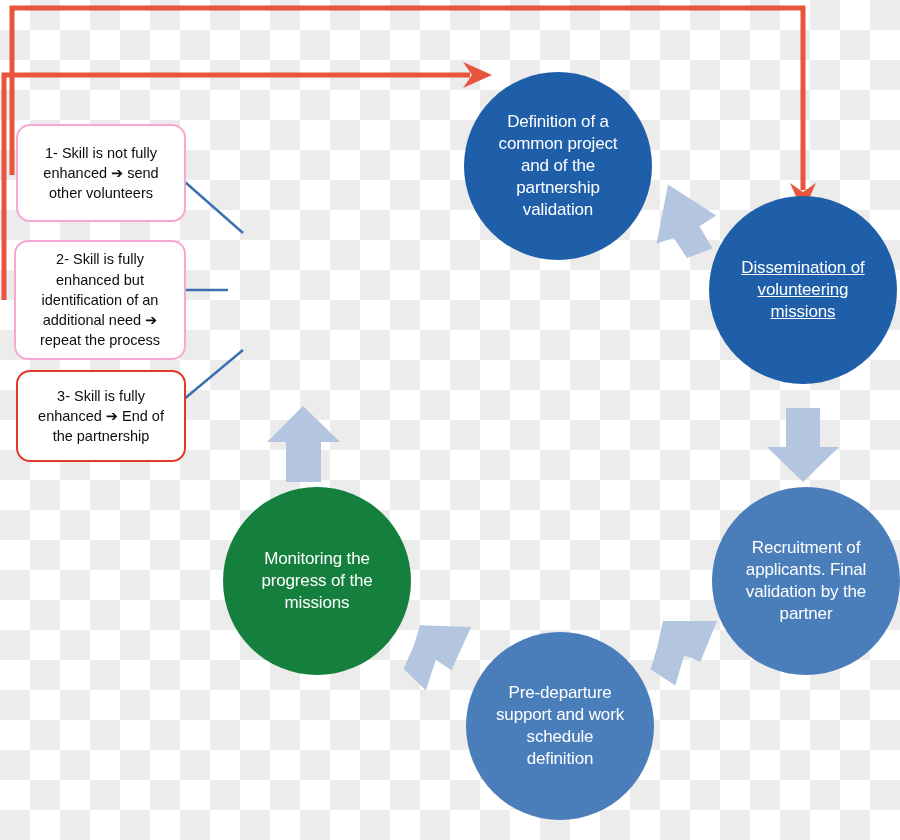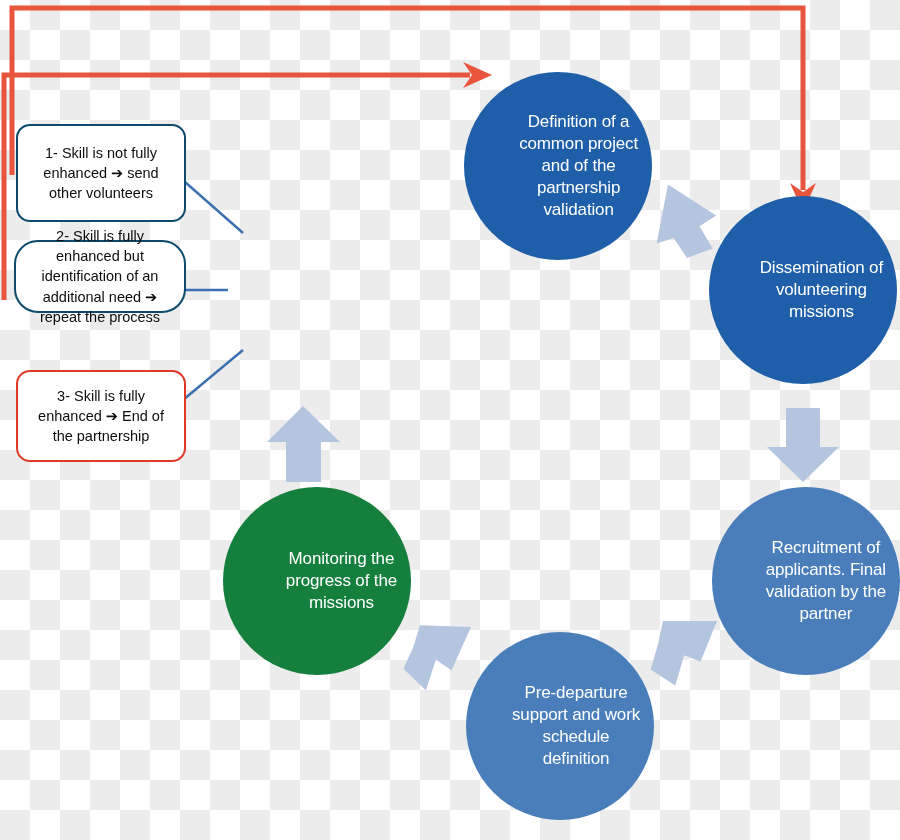--- a/index.html
+++ b/index.html
@@ -31,21 +31,21 @@
     height: 840px;
     pointer-events: none;
   }
 
   
   .node {
     position: absolute;
     border-radius: 50%;
     display: flex;
     align-items: center;
-    justify-content: flex-end;
+    justify-content: center;
     text-align: center;
     color: #ffffff;
     box-sizing: border-box;
     padding: 6px 14px;
     line-height: 1.30;
     font-size: 17px;
     letter-spacing: -0.15px;
   }
   .node span { display: block; }
 
@@ -57,21 +57,21 @@
     border-radius: 14px;
     display: flex;
     align-items: center;
     justify-content: center;
     text-align: center;
     color: #0d0d0d;
     font-size: 14.5px;
     line-height: 1.40;
     padding: 4px 9px;
   }
-  .callout.blue   { border: 2px solid #0c4a6e; }
+  .callout.blue   { border: 2px solid #f9a8d4; }
   .callout.red    { border: 2px solid #E03A26; }
 </style>
 </head>
 <body>
 
 <div id="stage">
 
   <svg id="wires" viewBox="0 0 900 840">
 
     <g>
@@ -117,21 +117,21 @@
   <div class="node" style="left:464px; top:72px; width:188px; height:188px; background:#1F5FA9;">
     <div>
       <span>Definition of a</span>
       <span>common project</span>
       <span>and of the</span>
       <span>partnership</span>
       <span>validation</span>
     </div>
   </div>
 
-  <div class="node" style="left:709px; top:196px; width:188px; height:188px; background:#1F5FA9;">
+  <div class="node" style="left:709px; top:196px; width:188px; height:188px; background:#1F5FA9;text-decoration:underline;">
     <div>
       <span>Dissemination of</span>
       <span>volunteering</span>
       <span>missions</span>
     </div>
   </div>
 
   <div class="node" style="left:712px; top:487px; width:188px; height:188px; background:#4A7EBB;">
     <div>
       <span>Recruitment of</span>
@@ -160,21 +160,21 @@
 
 
   <div class="callout blue" style="left:16px; top:124px; width:170px; height:98px;">
     <div>
       <span>1- Skill is not fully</span>
       <span>enhanced ➔ send other</span>
       <span>volunteers</span>
     </div>
   </div>
 
-  <div class="callout blue" style="left:14px; top:240px; width:172px; height:73px;border-radius:24px;">
+  <div class="callout blue" style="left:14px; top:240px; width:172px; height:120px;">
     <div>
       <span>2- Skill is fully enhanced</span>
       <span>but identification of an</span>
       <span>additional need ➔</span>
       <span>repeat the process</span>
     </div>
   </div>
 
   <div class="callout red" style="left:16px; top:362px; width:170px; height:92px;margin-top:8px;">
     <div>

